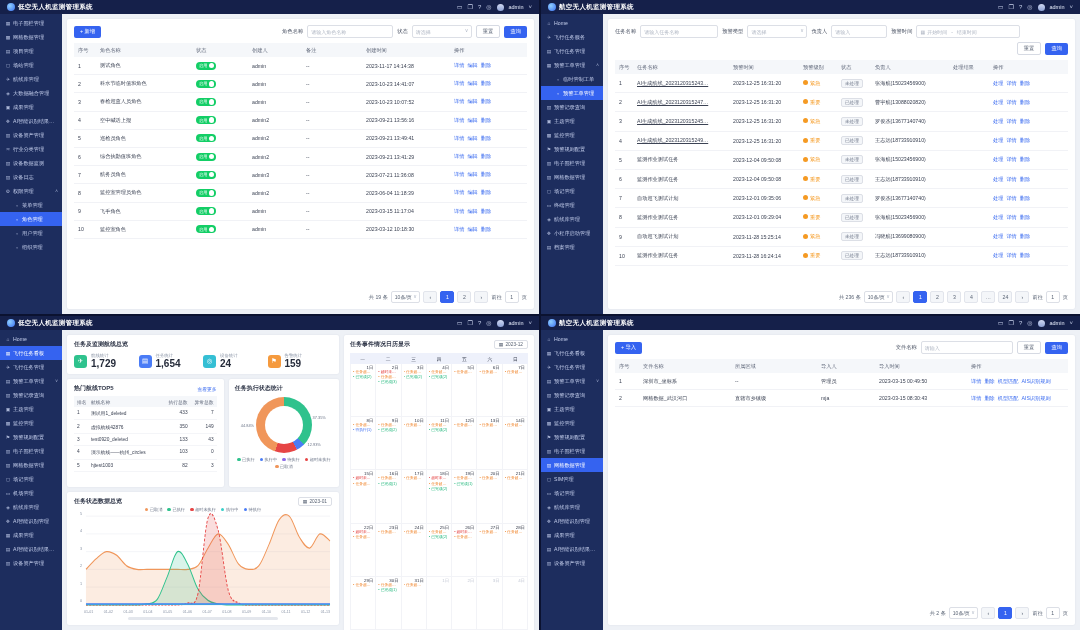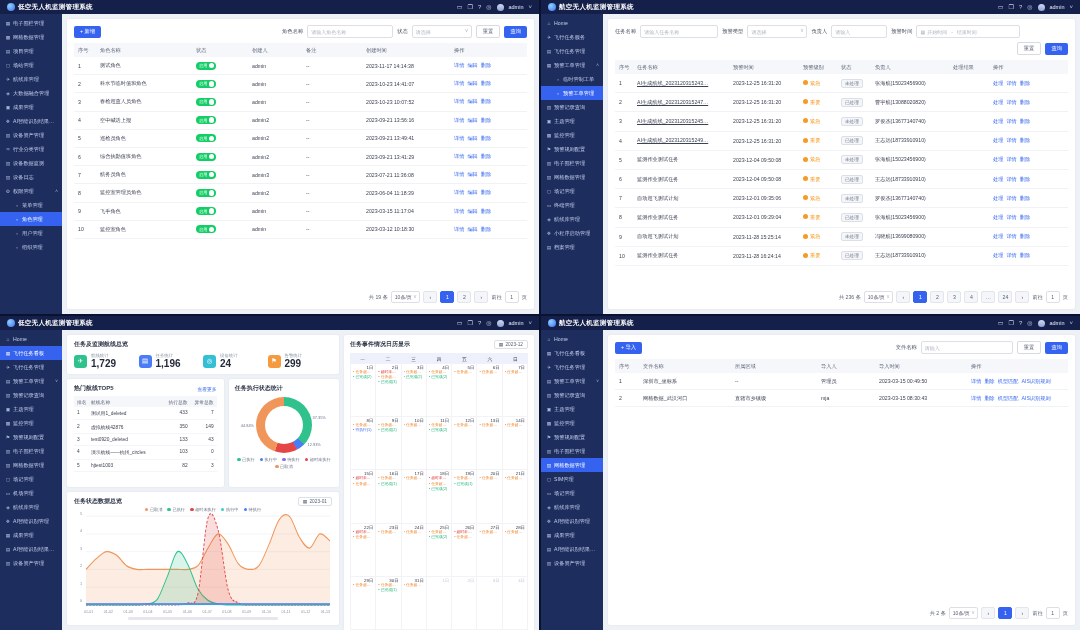--- a/index.html
+++ b/index.html
@@ -793,35 +793,35 @@
                   <span class="stat-ic" style="background: rgb(47, 194, 141);">✈</span>
                   <span>
                     <div class="stat-lb">航线统计</div>
                     <div class="stat-v">1,729</div>
                   </span>
                 </div>
                 <div class="stat">
                   <span class="stat-ic" style="background: rgb(74, 124, 246);">▤</span>
                   <span>
                     <div class="stat-lb">任务统计</div>
-                    <div class="stat-v">1,196</div>
+                    <div class="stat-v">1,654</div>
                   </span>
                 </div>
                 <div class="stat">
                   <span class="stat-ic" style="background: rgb(53, 191, 212);">◎</span>
                   <span>
                     <div class="stat-lb">设备统计</div>
                     <div class="stat-v">24</div>
                   </span>
                 </div>
                 <div class="stat">
                   <span class="stat-ic" style="background: rgb(245, 154, 62);">⚑</span>
                   <span>
                     <div class="stat-lb">告警统计</div>
-                    <div class="stat-v">299</div>
+                    <div class="stat-v">159</div>
                   </span>
                 </div>
               </div>
           </div>
           <div class="mid-row">
             <div class="card t5-card">
               <div class="card-head">
                 <span class="card-title">热门航线TOP5</span>
                 <span class="more-link">查看更多</span>
               </div>

